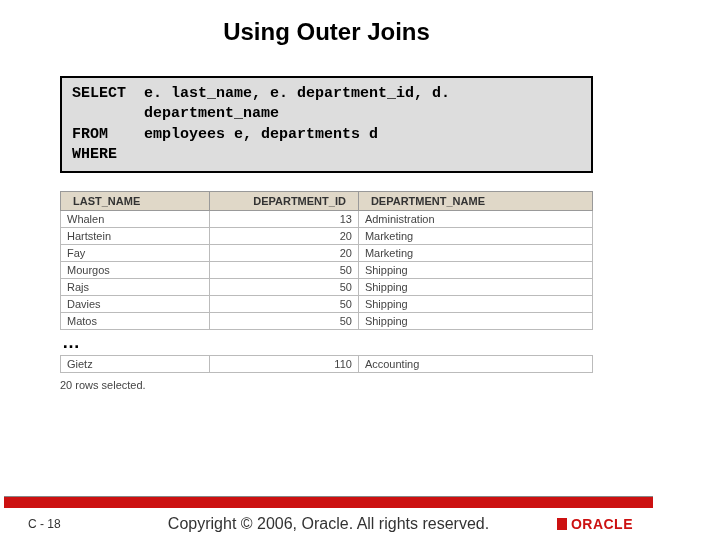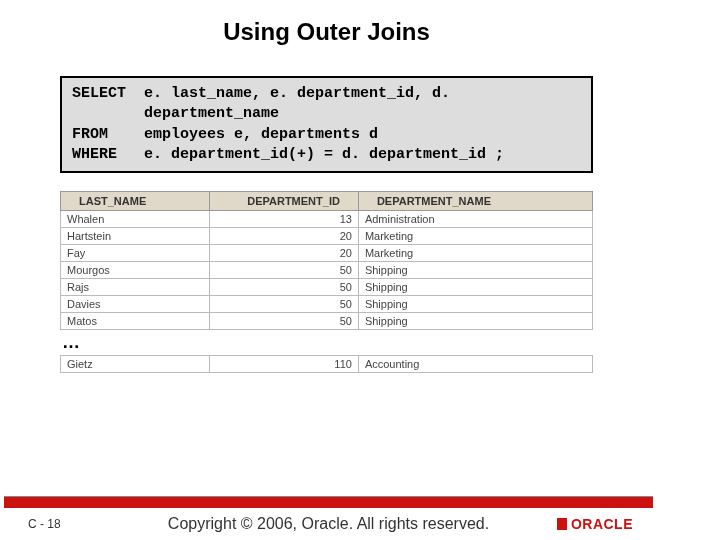--- a/index.html
+++ b/index.html
@@ -4,21 +4,21 @@
 <style>
   * { margin: 0; padding: 0; box-sizing: border-box; }
   html, body { width: 720px; height: 540px; font-family: Arial, sans-serif; background: #fff; }
   .slide { width: 653px; height: 540px; position: relative; background: #fff; }
   .title { text-align: center; font-size: 24px; font-weight: bold; padding-top: 18px; padding-bottom: 30px; }
   .sql-box { margin: 0 60px 18px 60px; border: 2px solid #000; background: #ddd; padding: 6px 10px; font-family: "Courier New", monospace; font-size: 15px; font-weight: bold; line-height: 1.35; }
   .sql-row { display: flex; }
   .kw { width: 72px; flex: 0 0 72px; }
   .result-area { margin: 0 60px; }
   table.result { border-collapse: collapse; width: 100%; font-size: 11px; table-layout: fixed; }
-  table.result th { background: #e0d8c8; border: 1px solid #999; padding: 3px 18px; font-weight: bold; color: #333; }
+  table.result th { background: #e0d8c8; border: 1px solid #999; padding: 3px 12px; font-weight: bold; color: #333; }
   table.result th.lastname { width: 28%; text-align: left; }
   table.result th.deptid { width: 28%; text-align: right; }
   table.result th.deptname { width: 44%; text-align: left; }
   table.result td { border: 1px solid #bbb; padding: 2px 6px; background: #fff; color: #444; }
   table.result td.r { text-align: right; }
   .ellipsis { font-weight: bold; font-size: 18px; padding: 2px 0 2px 2px; }
   .highlight-row td { border: 2px solid #d40; border-left-width: 2px; border-right-width: 2px; }
   .highlight-row td:first-child.empty { background: #fff; }
   .rowcount { font-size: 11px; color: #444; padding-top: 6px; }
   .footer { position: absolute; bottom: 0; left: 4px; right: 0; height: 44px; }
@@ -41,21 +41,20 @@
     <div class="sql-row">
       <span class="kw">SELECT</span>
       <span>e. last_name, e. department_id, d. department_name</span>
     </div>
     <div class="sql-row">
       <span class="kw">FROM</span>
       <span>employees e, departments d</span>
     </div>
     <div class="sql-row">
       <span class="kw">WHERE</span>
-      <span>e. department_id(+) = d. department_id ;</span>
     </div>
   </div>
 
   <div class="result-area">
     <table class="result">
       <thead>
         <tr>
           <th class="lastname">LAST_NAME</th>
           <th class="deptid">DEPARTMENT_ID</th>
           <th class="deptname">DEPARTMENT_NAME</th>
@@ -105,20 +104,21 @@
     <table class="result">
       <tbody>
         <tr>
           <td style="width:28%">Gietz</td>
           <td style="width:28%" class="r">110</td>
           <td style="width:44%">Accounting</td>
         </tr>
       </tbody>
     </table>
 
+    <div class="rowcount">20 rows selected.</div>
   </div>
 
   <div class="footer">
     <div class="redbar"></div>
     <div class="bar">
       <div class="page">C - 18</div>
       <div class="copy">Copyright © 2006, Oracle. All rights reserved.</div>
       <div class="logo">
         <span class="logo-box"></span>
         <span class="logo-text">ORACLE</span>

